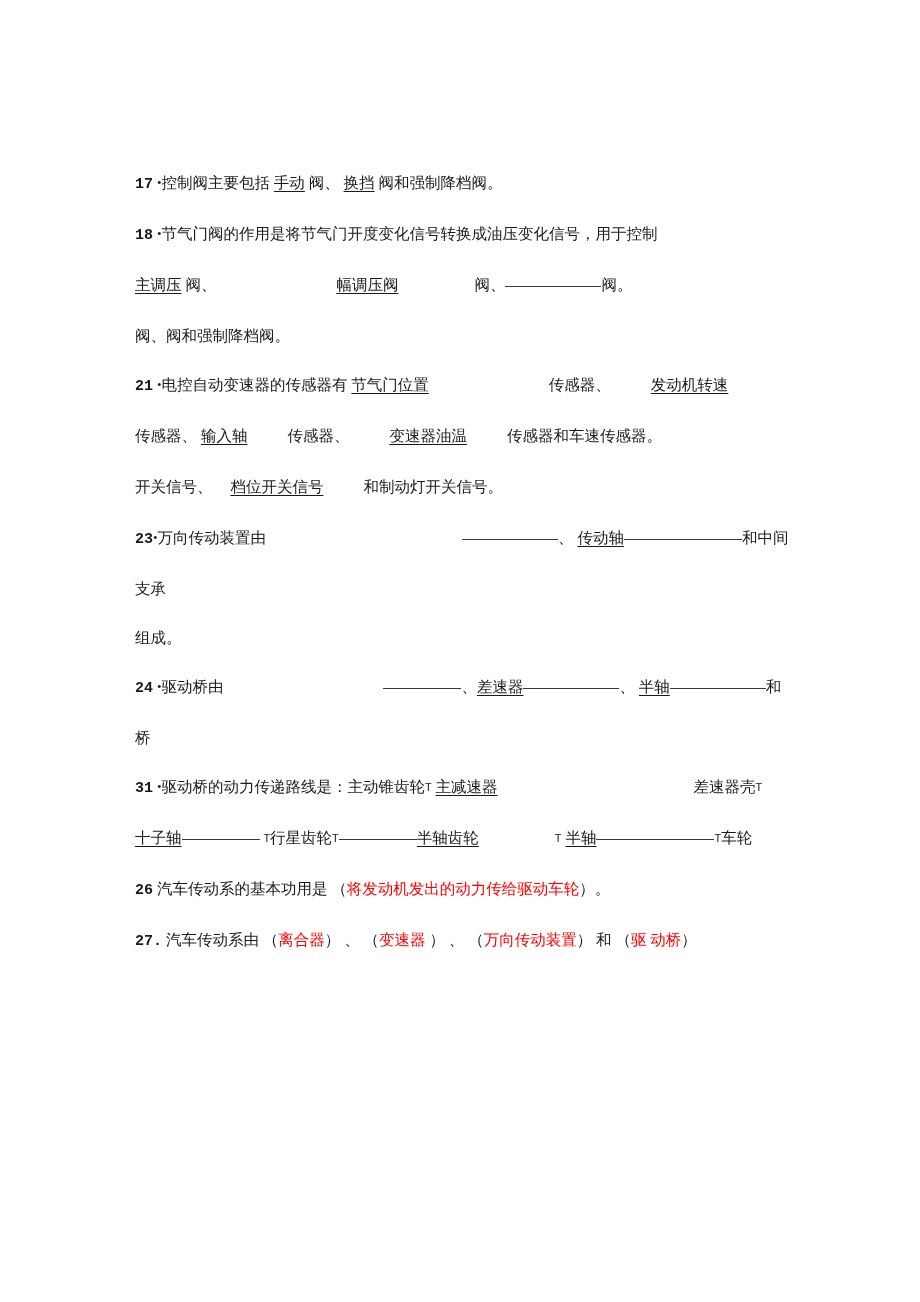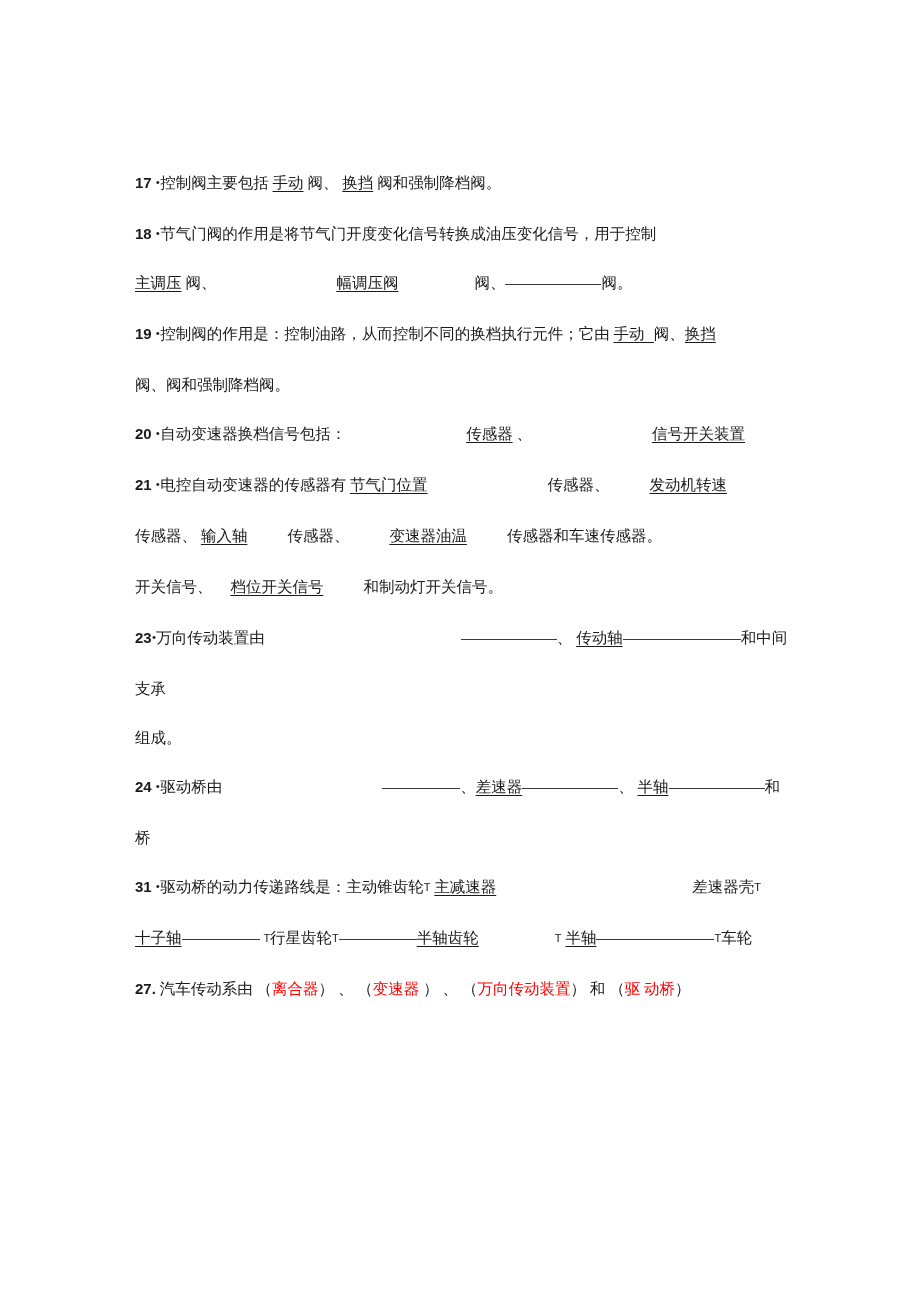--- a/index.html
+++ b/index.html
@@ -30,21 +30,21 @@
     width: 660px;
   }
   .para {
     font-size: 15.5px;
     line-height: 49px;
     white-space: pre-wrap;
     word-break: break-all;
   }
 
   .num {
-    font-family: Liberation Sans, sans-serif;
+    font-family: Liberation Mono, monospace;
     font-weight: bold;
     font-size: 15px;
     letter-spacing: 0px;
   }
   .dot {
     font-size: 13px;
     vertical-align: 1px;
   }
   .u {
     text-decoration: underline;
@@ -74,26 +74,25 @@
   }
 </style>
 </head>
 <body>
 
 <div class="page">
   <div class="content" id="body-root">
       <div class="para"><span class="num">17</span><span> </span><span class="dot">•</span><span>控制阀主要包括 </span><span class="u">手动</span><span> 阀、 </span><span class="u">换挡</span><span> 阀和强制降档阀。</span></div>
       <div class="para"><span class="num">18</span><span> </span><span class="dot">•</span><span>节气门阀的作用是将节气门开度变化信号转换成油压变化信号，用于控制</span></div>
       <div class="para"><span class="u">主调压</span><span> 阀、</span><span class="sp-xl"></span><span class="u">幅调压阀</span><span class="sp-l"></span><span>阀、</span><span class="blank b-lg"></span><span>阀。</span></div>
-      <div class="para"><span class="num">19</span><span> </span><span class="dot">•</span><span>控制阀的作用是：控制油路，从而控制不同的换档执行元件；它由 </span><span class="u">手动 </span><span>阀、</span><span class="u">换挡</span></div>
       <div class="para"><span>阀、阀和强制降档阀。</span></div>
-      <div class="para"><span class="num">20</span><span> </span><span class="dot">•</span><span>自动变速器换档信号包括：</span><span class="sp-xl"></span><span class="u">传感器</span><span> 、</span><span class="sp-xl"></span><span class="u">信号开关装置</span></div>
       <div class="para"><span class="num">21</span><span> </span><span class="dot">•</span><span>电控自动变速器的传感器有 </span><span class="u">节气门位置</span><span class="sp-xl"></span><span>传感器、</span><span class="sp-m"></span><span class="u">发动机转速</span></div>
       <div class="para"><span>传感器、 </span><span class="u">输入轴</span><span class="sp-m"></span><span>传感器、</span><span class="sp-m"></span><span class="u">变速器油温</span><span class="sp-m"></span><span>传感器和车速传感器。</span></div>
       <div class="para"><span>开关信号、 </span><span class="sp-s"></span><span class="u">档位开关信号</span><span class="sp-m"></span><span>和制动灯开关信号。</span></div>
       <div class="para"><span class="num">23</span><span></span><span class="dot">•</span><span>万向传动装置由</span><span class="sp-xl"></span><span class="sp-l"></span><span class="blank b-lg"></span><span>、 </span><span class="u">传动轴</span><span class="blank b-xl"></span><span>和中间支承</span></div>
       <div class="para"><span>组成。</span></div>
       <div class="para"><span class="num">24</span><span> </span><span class="dot">•</span><span>驱动桥由</span><span class="sp-xl"></span><span class="sp-m"></span><span class="blank b-md"></span><span>、</span><span class="u">差速器</span><span class="blank b-lg"></span><span>、 </span><span class="u">半轴</span><span class="blank b-lg"></span><span>和桥</span></div>
       <div class="para"><span class="num">31</span><span> </span><span class="dot">•</span><span>驱动桥的动力传递路线是：主动锥齿轮</span><span class="arrow">T</span><span> </span><span class="u">主减速器</span><span class="sp-xl"></span><span class="sp-l"></span><span>差速器壳</span><span class="arrow">T</span></div>
       <div class="para"><span class="u">十子轴</span><span class="blank b-md"></span><span> </span><span class="arrow">T</span><span>行星齿轮</span><span class="arrow">T</span><span class="blank b-md"></span><span class="u">半轴齿轮</span><span class="sp-l"></span><span class="arrow">T</span><span> </span><span class="u">半轴</span><span class="blank b-xl"></span><span class="arrow">T</span><span>车轮</span></div>
+      <div class="para"><span class="num">26</span><span> </span><span>汽车传动系的基本功用是 （</span><span class="red">将发动机发出的动力传给驱动车轮</span><span>）。</span></div>
       <div class="para"><span class="num">27.</span><span> </span><span>汽车传动系由 （</span><span class="red">离合器</span><span>） 、 （</span><span class="red">变速器 </span><span>） 、 （</span><span class="red">万向传动装置</span><span>） 和 （</span><span class="red">驱 动桥</span><span>）</span></div>
     </div>
 </div>
 
 </body></html>

